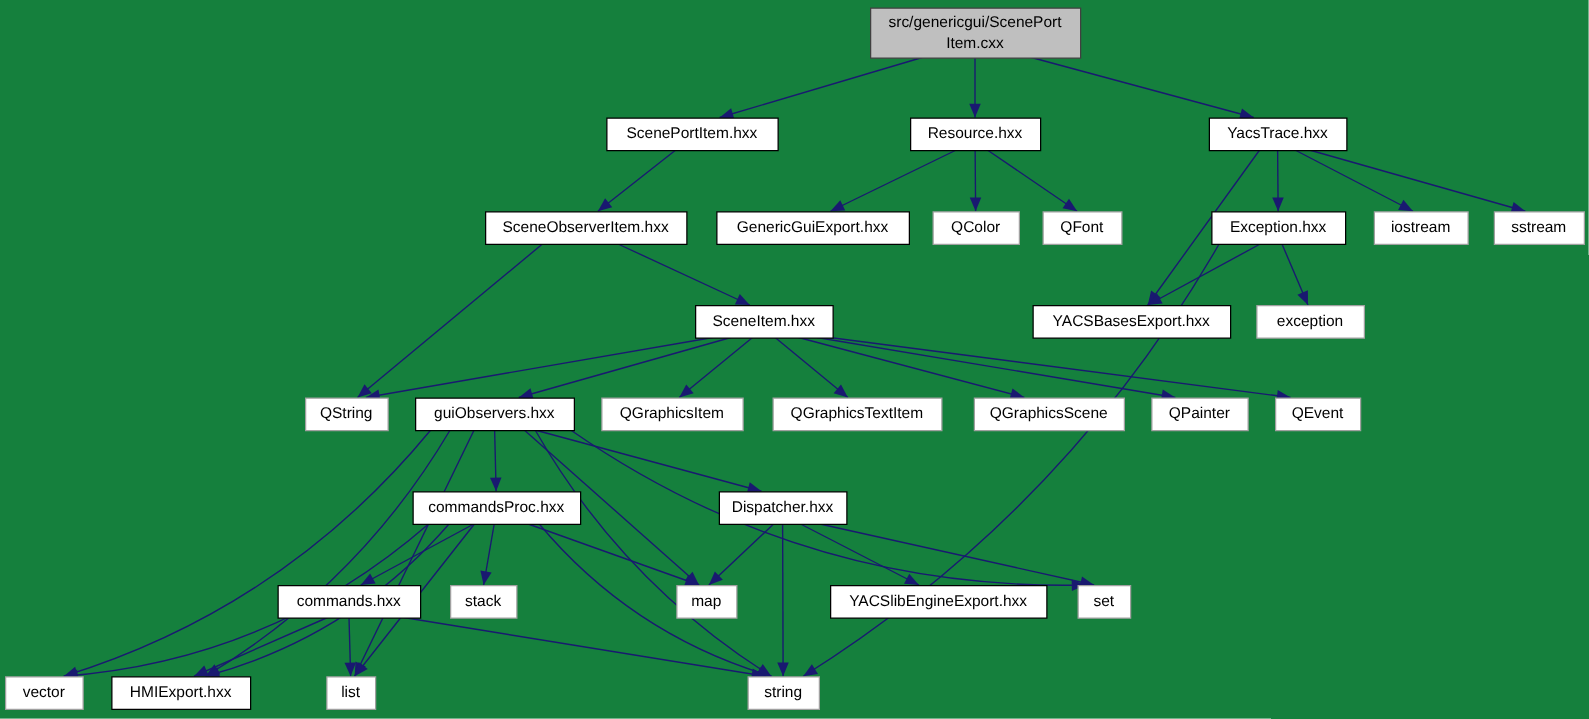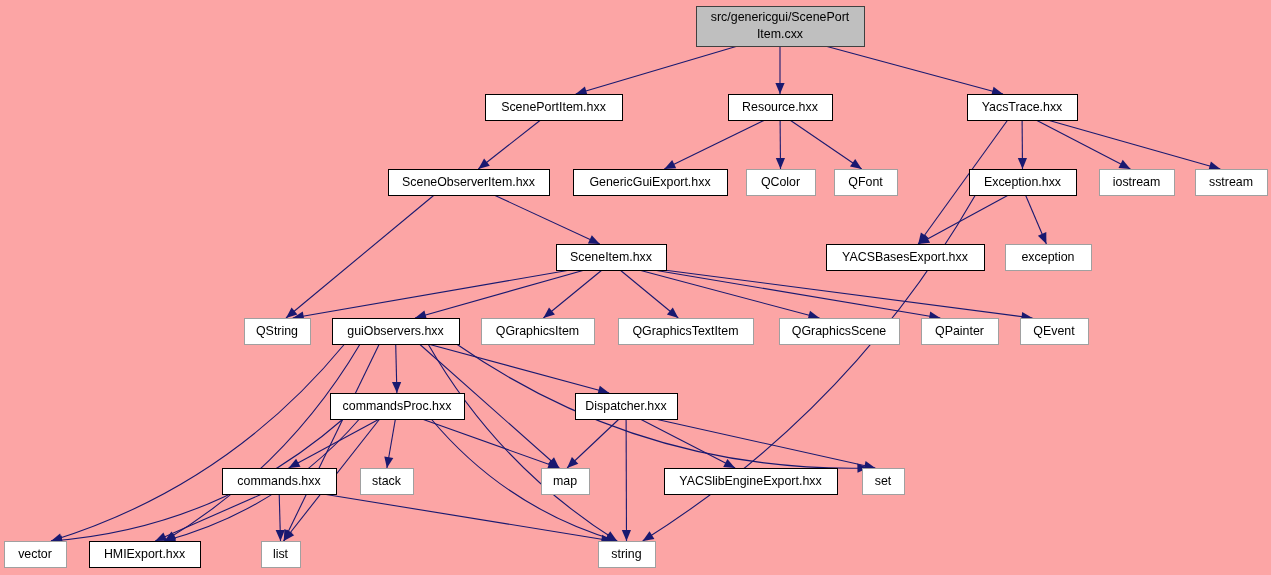--- a/index.html
+++ b/index.html
@@ -9,21 +9,21 @@
     background: #ffffff;
   }
   body {
     font-family: "Liberation Sans", sans-serif;
   }
   #graph-root {
     position: relative;
     width: 1271px;
     height: 575px;
     overflow: hidden;
-    background: #fca5a5;
+    background: #15803d;
   }
   svg#graph-svg {
     position: absolute;
     left: 0;
     top: 0;
     width: 1271px;
     height: 575px;
     display: block;
   }
   .edge-path {

